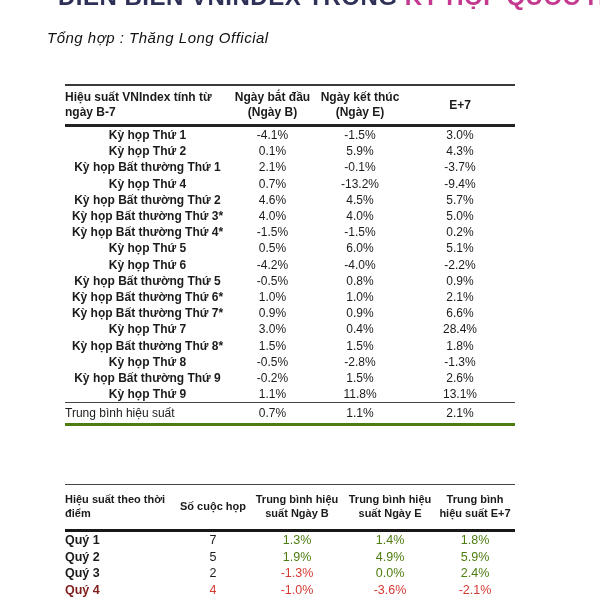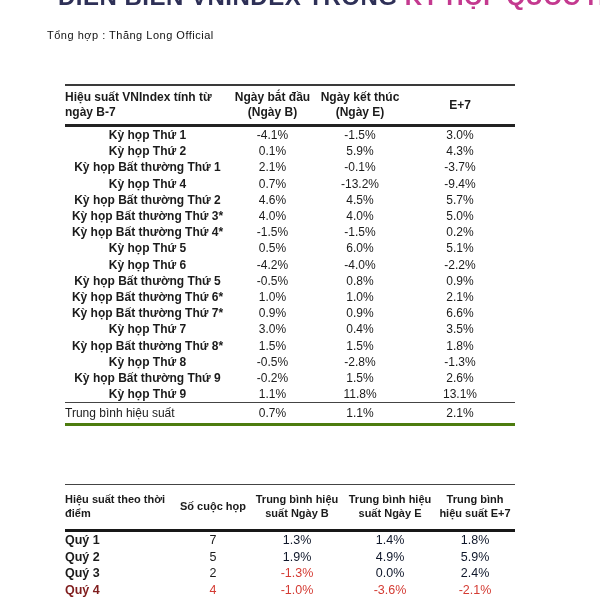--- a/index.html
+++ b/index.html
@@ -13,21 +13,21 @@
   .title-clip{
     position:absolute;top:0;left:0;width:600px;height:13px;overflow:hidden;
   }
   .title-line{
     position:absolute;top:-17px;left:58px;white-space:nowrap;
     font-size:24px;font-weight:bold;letter-spacing:.5px;
   }
   
   .subtitle{
     position:absolute;left:47px;top:29px;
-    font-size:11px;color:#111;
+    font-size:15px;font-style:italic;color:#111;
     letter-spacing:.5px;
   }
   
   table{border-collapse:collapse;table-layout:fixed;}
   td,th{padding:0;overflow:hidden;white-space:nowrap;}
   th{font-weight:bold;}
   .num{text-align:center;}
   
   .t1-wrap{position:absolute;left:65px;top:84px;width:450px;}
   .t1{width:450px;font-size:12px;}
@@ -47,21 +47,21 @@
   .t2-wrap{position:absolute;left:65px;top:484px;width:450px;}
   .t2{width:450px;font-size:12.5px;}
   .t2 thead th{
     border-top:1.5px solid #444;border-bottom:3px solid #181818;
     height:44px;vertical-align:middle;white-space:normal;line-height:1.25;
     font-size:11px;
   }
   .t2 thead th.lbl{text-align:left;}
   .t2 tbody td{height:16.5px;line-height:16.5px;}
   .t2 tbody td.lbl{font-weight:bold;text-align:left;margin-top:36px;}
-  .c-green{color:#0f172a;}
+  .c-green{color:#4d7c0f;}
   .c-red{color:#d43b33;}
   .c-redlabel{color:#7f1d1d;font-weight:bold;}
 </style>
 </head>
 <body>
 
 <div class="title-clip">
   <div class="title-line">
     <span style="color: rgb(46, 48, 87);">DIỄN BIẾN VNINDEX TRONG </span><span style="color: rgb(196, 57, 143);">KỲ HỌP QUỐC HỘI</span>
   </div>
@@ -155,21 +155,21 @@
         <tr>
           <td class="lbl">Kỳ họp Bất thường Thứ 7*</td>
           <td class="num">0.9%</td>
           <td class="num">0.9%</td>
           <td class="num">6.6%</td>
         </tr>
         <tr>
           <td class="lbl">Kỳ họp Thứ 7</td>
           <td class="num">3.0%</td>
           <td class="num">0.4%</td>
-          <td class="num">3.5%</td>
+          <td class="num">28.4%</td>
         </tr>
         <tr>
           <td class="lbl">Kỳ họp Bất thường Thứ 8*</td>
           <td class="num">1.5%</td>
           <td class="num">1.5%</td>
           <td class="num">1.8%</td>
         </tr>
         <tr>
           <td class="lbl">Kỳ họp Thứ 8</td>
           <td class="num">-0.5%</td>

